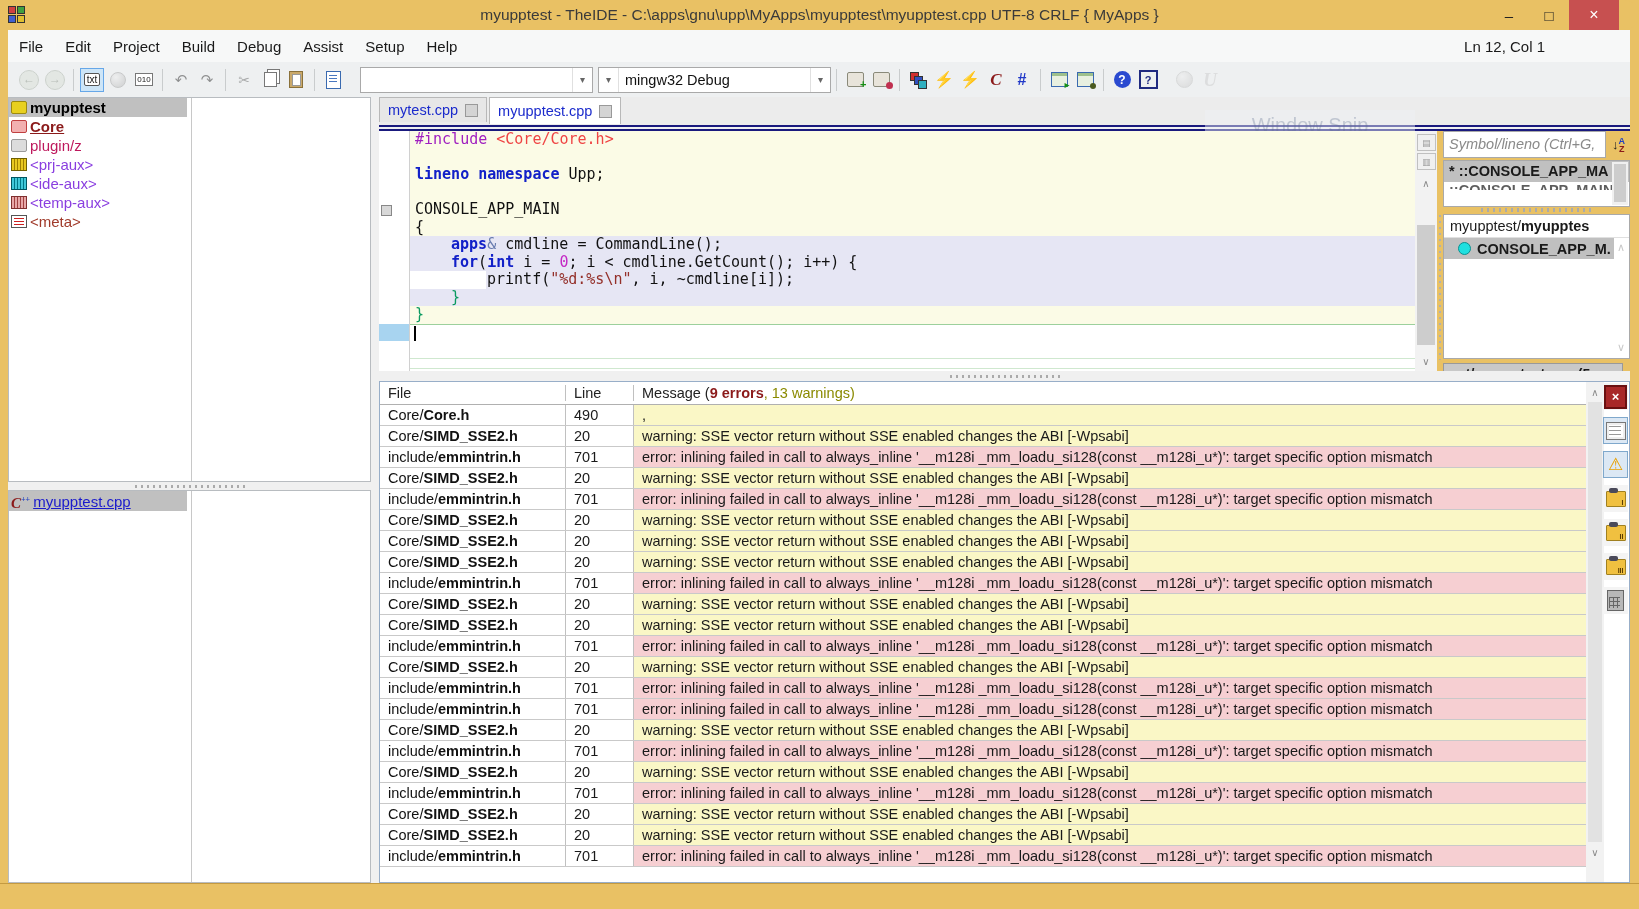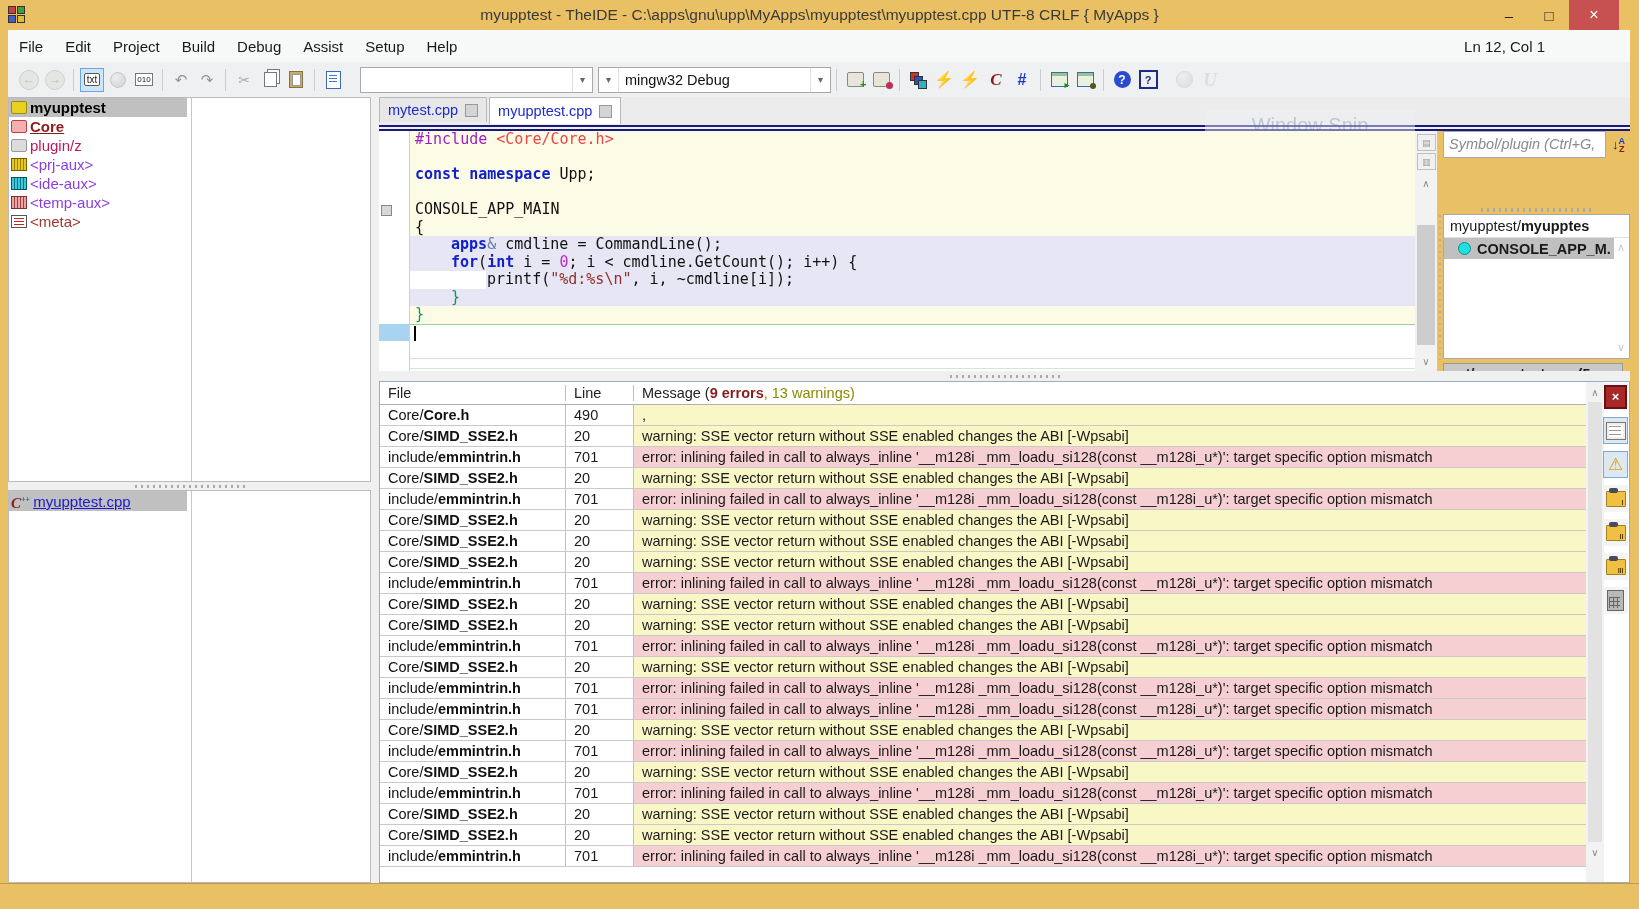--- a/index.html
+++ b/index.html
@@ -400,21 +400,21 @@
       <div class="gcell"></div>
       <div class="gcell"></div>
       <div class="gcell"></div>
       <div class="gcell"></div>
       <div class="gcell"></div>
       <div class="gcell cursor"></div>
     </div>
   <div id="code-lines">
       <div class="cl bg-ivory"><span class="c-pp">#include</span><span class="c-pl"> </span><span class="c-inc">&lt;Core/Core.h&gt;</span></div>
       <div class="cl bg-ivory"></div>
-      <div class="cl bg-ivory"><span class="c-kw">const</span><span class="c-pl"> </span><span class="c-kw">namespace</span><span class="c-pl"> Upp;</span></div>
+      <div class="cl bg-ivory"><span class="c-kw">lineno</span><span class="c-pl"> </span><span class="c-kw">namespace</span><span class="c-pl"> Upp;</span></div>
       <div class="cl bg-ivory"></div>
       <div class="cl bg-ivory"><span class="c-pl">CONSOLE_APP_MAIN</span></div>
       <div class="cl bg-ivory"><span class="c-pl">{</span></div>
       <div class="cl bg-sel ind1"><span class="c-kw">apps</span><span class="c-op">&amp;</span><span class="c-pl"> cmdline = CommandLine();</span></div>
       <div class="cl bg-sel ind1"><span class="c-kw">for</span><span class="c-pl">(</span><span class="c-kw">int</span><span class="c-pl"> i = </span><span class="c-num">0</span><span class="c-pl">; i &lt; cmdline.GetCount(); i++) {</span></div>
       <div class="cl bg-sel2 ind2"><span class="c-pl">printf(</span><span class="c-str">"%d:%s\n"</span><span class="c-pl">, i, ~cmdline[i]);</span></div>
       <div class="cl bg-sel ind1"><span class="c-br">}</span></div>
       <div class="cl bg-ivory"><span class="c-br">}</span></div>
       <div class="cl bg-cursor"></div>
     </div>
@@ -424,27 +424,34 @@
 <div id="escroll" class="abs">
   <div class="mini-btn" style="top:3px;">▤</div>
   <div class="mini-btn" style="top:22px;">▥</div>
   <div class="sb-arrow" style="top:44px;">∧</div>
   <div class="sb-thumb" style="top:94px;height:120px;"></div>
   <div class="sb-arrow" style="top:222px;">∨</div>
 </div>
 <div id="vdots" class="abs"></div>
 
 <div id="rpanel" class="abs">
-  <div id="sym-search">Symbol/plugin (Ctrl+G,</div>
+  <div id="sym-search">Symbol/lineno (Ctrl+G,</div>
   <div id="sort-btn">
     <span>↓</span>
     <span class="az">
         <span class="a">A</span>
         <span class="z">Z</span>
       </span>
+  </div>
+  <div id="sym-list">
+    <div class="sym-row sel">* ::CONSOLE_APP_MA</div>
+    <div class="sym-clip">::CONSOLE_APP_MAIN</div>
+    <div id="sym-scroll">
+        <div class="sb-thumb"></div>
+      </div>
   </div>
   <div id="rsplit-dots"></div>
   <div id="browser">
     <div id="browser-header"><span>myupptest/</span><b>myupptes</b></div>
     <div id="browser-item">
       <span class="cyan-dot"></span>
       <span>CONSOLE_APP_M.</span>
     </div>
     <div class="pale-chev" style="top:26px;">∧</div>
     <div class="pale-chev" style="bottom:4px;">∨</div>

